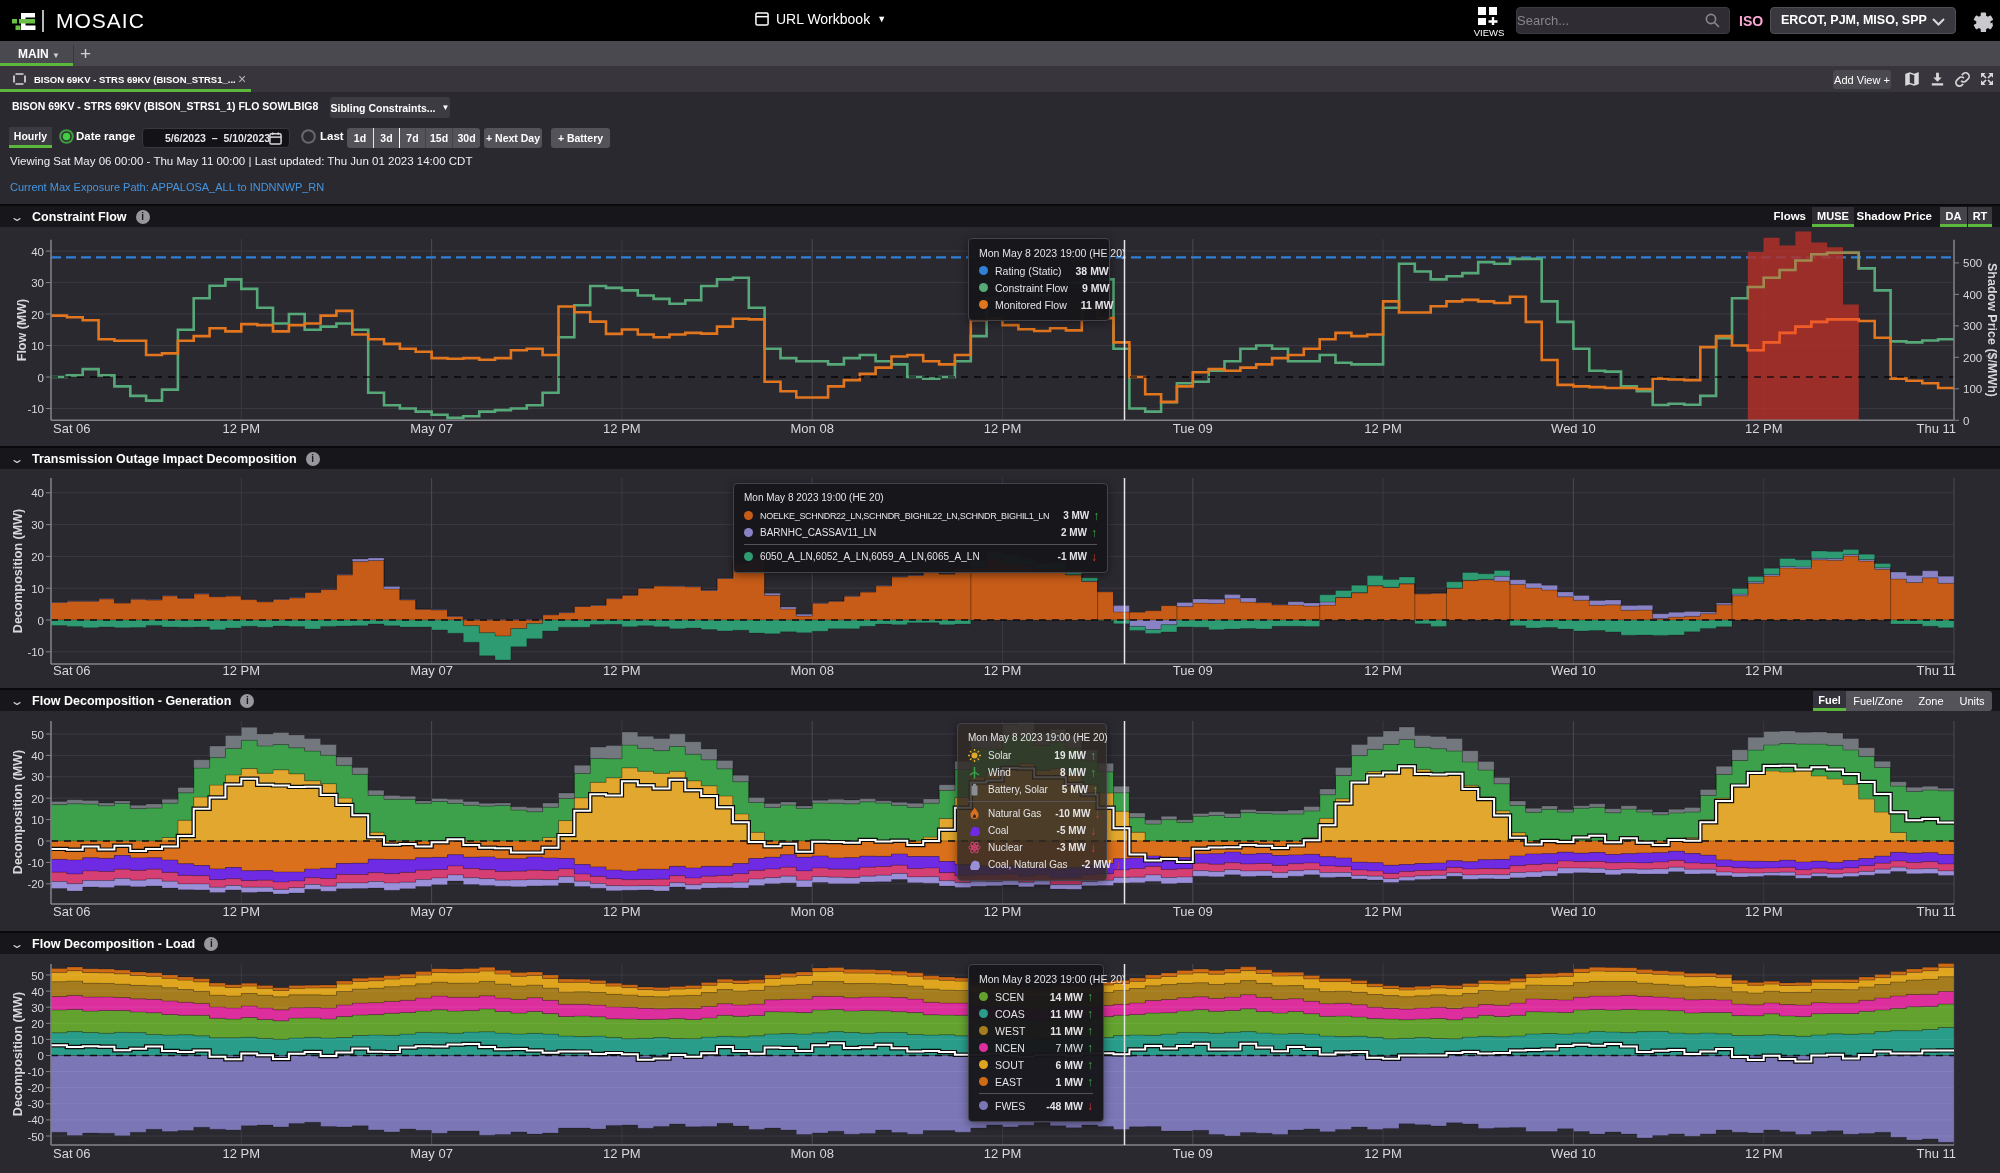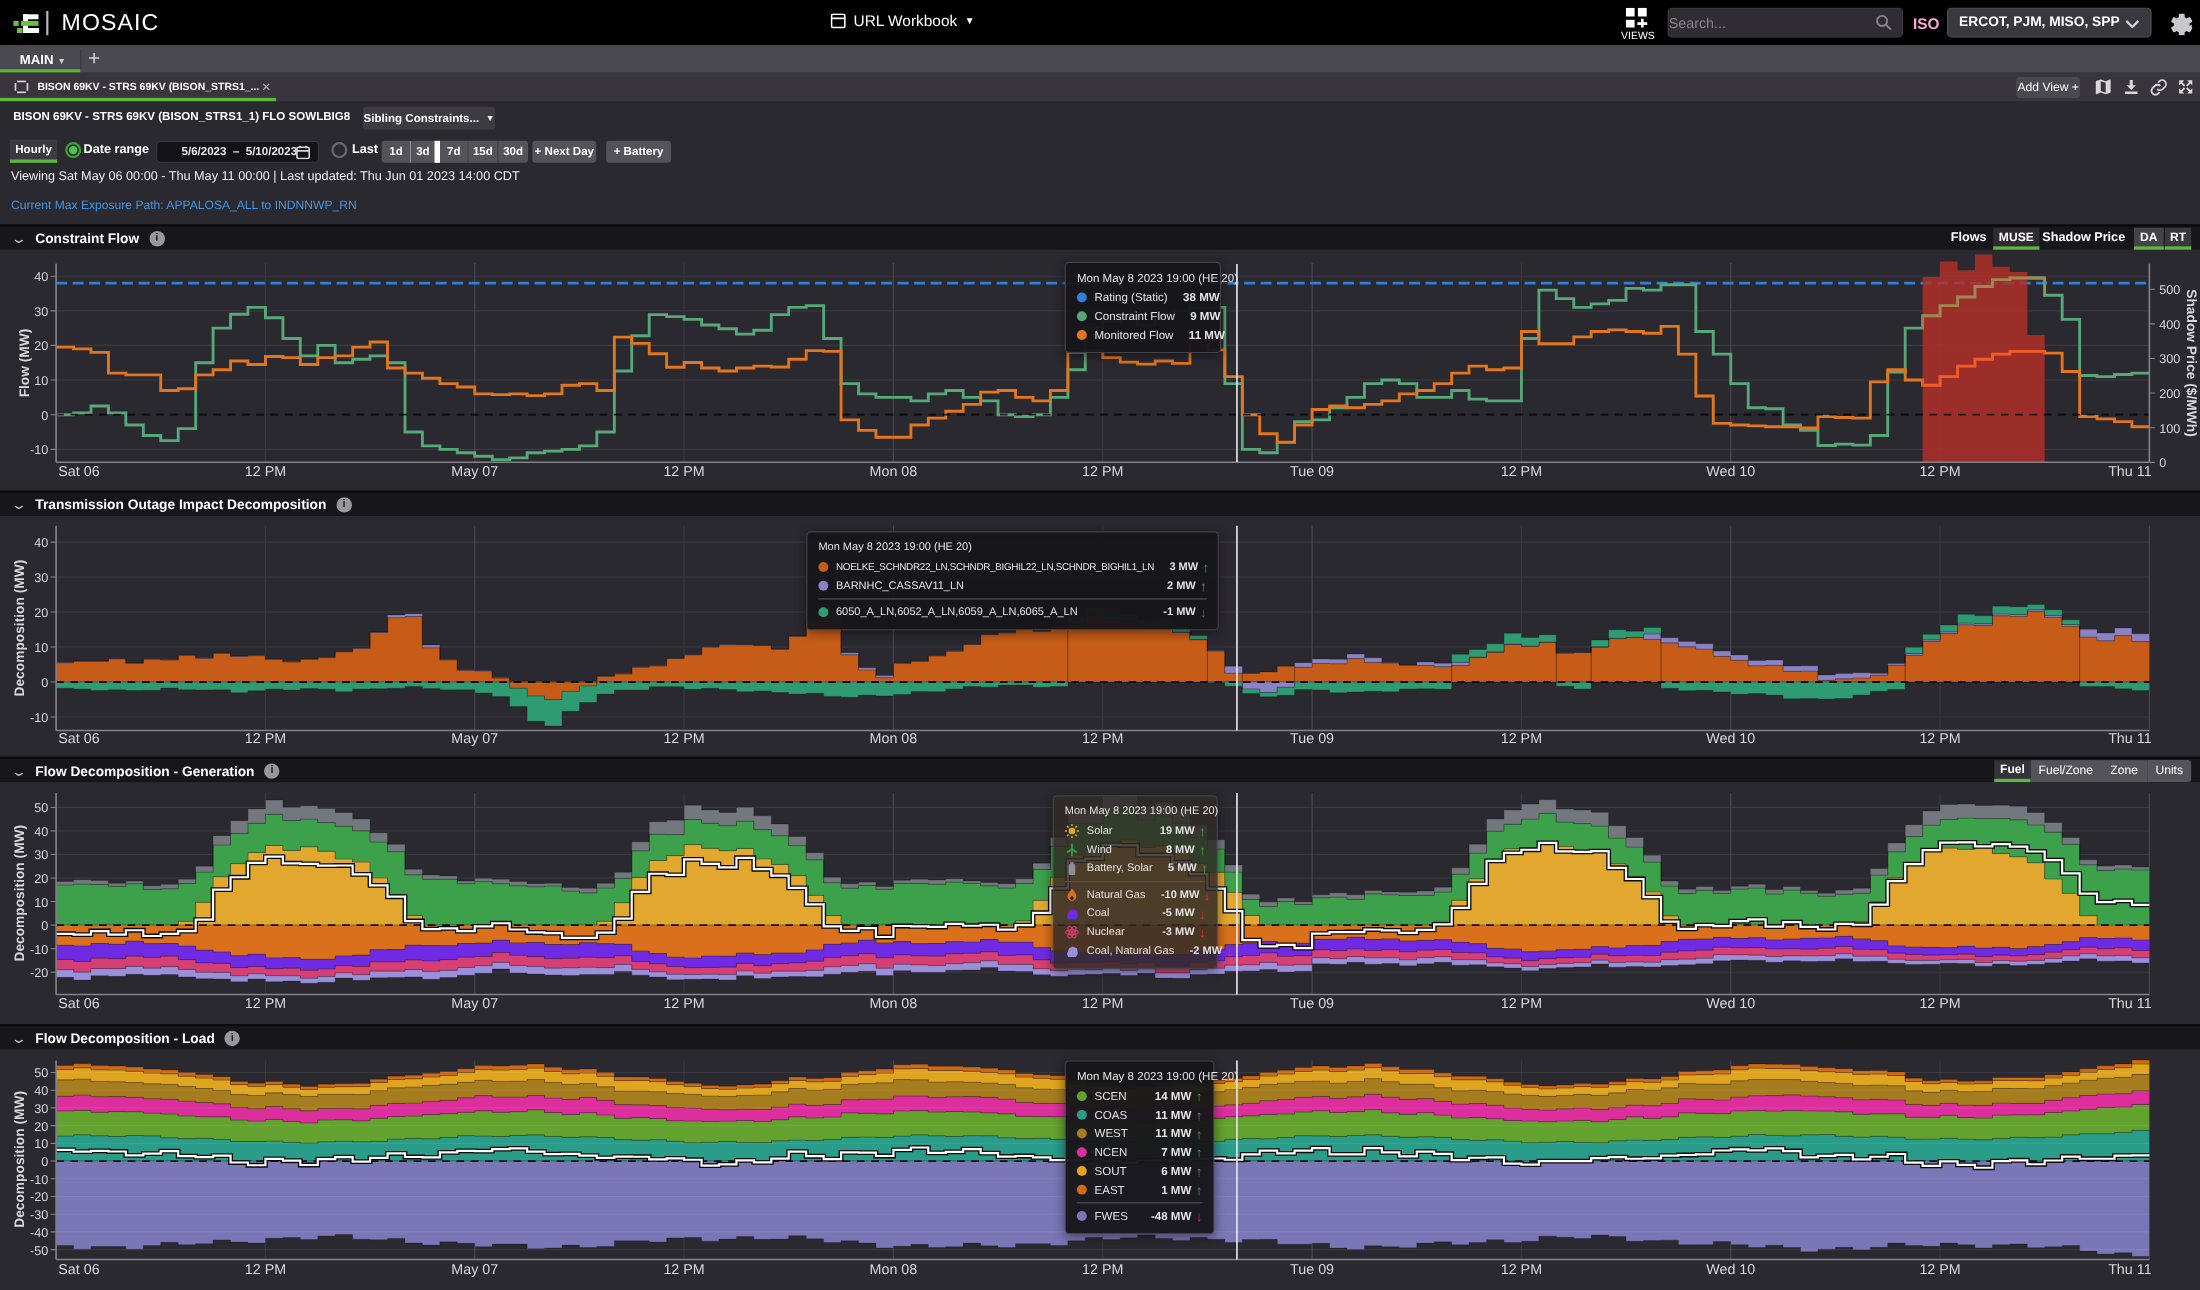--- a/index.html
+++ b/index.html
@@ -100,21 +100,21 @@
       <line x1="1" y1="5.5" x2="13" y2="5.5" stroke="#d8d7da" stroke-width="1.6"></line>
       <line x1="4" y1="0.5" x2="4" y2="3" stroke="#d8d7da" stroke-width="1.6"></line>
       <line x1="10" y1="0.5" x2="10" y2="3" stroke="#d8d7da" stroke-width="1.6"></line>
     </svg></div>
 <svg class="abs" style="left:301px;top:129px" width="15" height="15">
     <circle cx="7.5" cy="7.5" r="6.3" fill="none" stroke="#6a686e" stroke-width="2"></circle>
   </svg>
 <div class="abs" style="left:320px;top:130px;font-size:11.5px;font-weight:bold;color:#fff">Last</div>
 <div class="abs" style="left:347px;top:128px;height:20px;display:flex">
  <div class="btn" style="width:27px;height:20px;border-radius:3px 0 0 3px;border-right:1px solid #e5e5e5">1d</div>
- <div class="btn" style="width:26px;height:20px;border-radius:0;border-right:5px solid #ffffff">3d</div>
+ <div class="btn" style="width:26px;height:20px;border-radius:0;border-right:1px solid #ffffff">3d</div>
  <div class="btn" style="width:26px;height:20px;border-radius:0;border-right:1px solid #454349">7d</div>
  <div class="btn" style="width:27px;height:20px;border-radius:0;border-right:1px solid #454349">15d</div>
  <div class="btn" style="width:27px;height:20px;border-radius:0 3px 3px 0">30d</div>
 </div>
 <div class="abs btn" style="left:484px;top:128px;width:58px;height:20px">+ Next Day</div>
 <div class="abs btn" style="left:551px;top:128px;width:59px;height:20px">+ Battery</div>
 <div class="abs" style="left:10px;top:155px;font-size:11.5px;color:#f0eff2">Viewing Sat May 06 00:00 - Thu May 11 00:00 | Last updated: Thu Jun 01 2023 14:00 CDT</div>
 <div class="abs" style="left:10px;top:181px;font-size:11px;color:#4496e0">Current Max Exposure Path: APPALOSA_ALL to INDNNWP_RN</div>
 <div class="phead" style="top:204px">
     <span class="chev">⌄</span>
@@ -564,21 +564,21 @@
       <span class="dot" style="background:#a57d1e"></span>
       <span>WEST</span>
       <span class="sp"></span>
       <span style="font-weight:bold">11 MW</span>
       <span class="up">↑</span>
     </div>
     <div class="trow">
       <span class="dot" style="background:#dc2f9d"></span>
       <span>NCEN</span>
       <span class="sp"></span>
-      <span style="font-weight:bold">7 MW</span>
+      <span style="font-weight:normal">7 MW</span>
       <span class="up">↑</span>
     </div>
     <div class="trow">
       <span class="dot" style="background:#dfa51e"></span>
       <span>SOUT</span>
       <span class="sp"></span>
       <span style="font-weight:bold">6 MW</span>
       <span class="up">↑</span>
     </div>
     <div class="trow">

